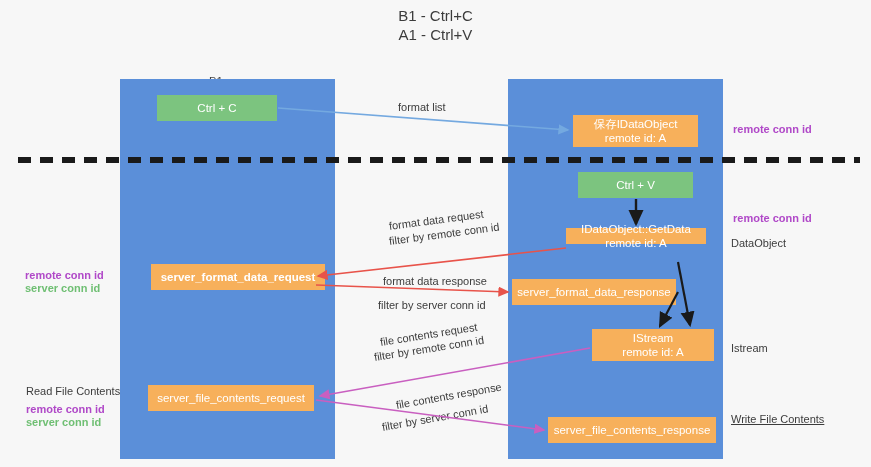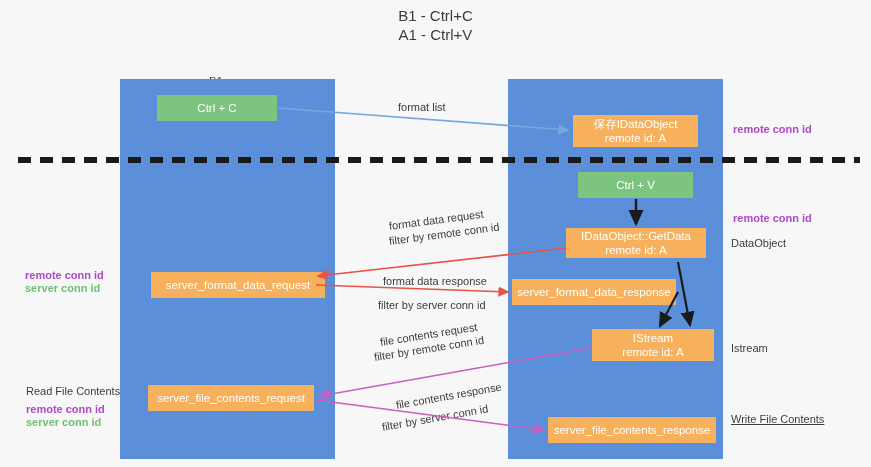--- a/index.html
+++ b/index.html
@@ -71,24 +71,24 @@
   <div class="lane" style="left:120px;top:79px;width:215px;height:380px;"></div>
   <div class="lane" style="left:508px;top:79px;width:215px;height:380px;"></div>
 
   <div class="box green" style="left:157px;top:95px;width:120px;height:26px;">Ctrl + C</div>
 
   <div class="box orange" style="left:573px;top:115px;width:125px;height:32px;">保存IDataObject
 remote id: A</div>
 
   <div class="box green" style="left:578px;top:172px;width:115px;height:26px;">Ctrl + V</div>
 
-  <div class="box orange" style="left:566px;top:228px;width:140px;height:30px;">IDataObject::GetData
+  <div class="box orange" style="left:566px;top:228px;width:140px;height:16px;">IDataObject::GetData
 remote id: A</div>
 
-  <div class="box orange" style="left:151px;top:272px;width:174px;height:26px;">server_format_data_request</div>
+  <div class="box orange" style="left:151px;top:264px;width:174px;height:26px;font-weight:bold;">server_format_data_request</div>
 
   <div class="box orange" style="left:512px;top:279px;width:164px;height:26px;">server_format_data_response</div>
 
   <div class="box orange" style="left:592px;top:329px;width:122px;height:32px;">IStream
 remote id: A</div>
 
   <div class="box orange" style="left:148px;top:385px;width:166px;height:26px;">server_file_contents_request</div>
 
   <div class="box orange" style="left:548px;top:417px;width:168px;height:26px;">server_file_contents_response</div>
 

